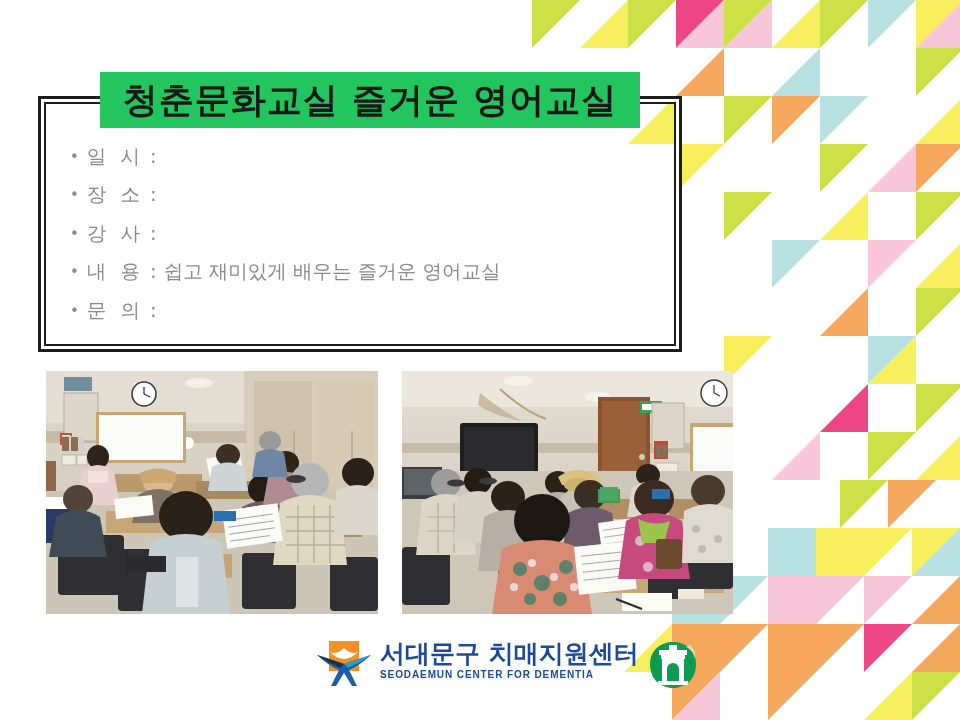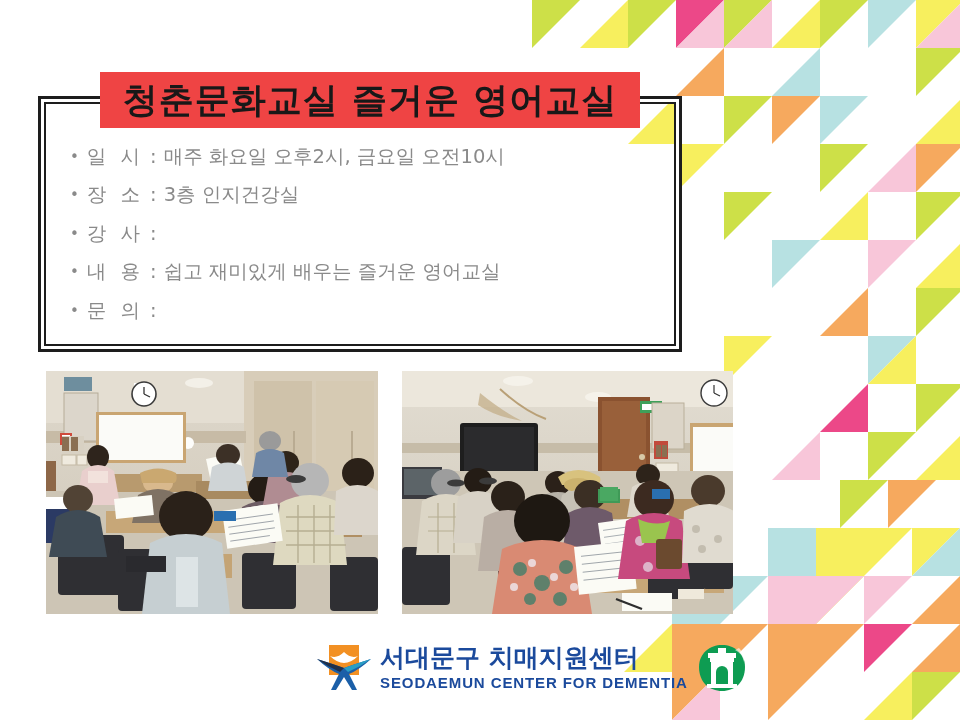--- a/index.html
+++ b/index.html
@@ -39,21 +39,21 @@
     box-shadow: inset 0 0 0 3px #ffffff, inset 0 0 0 5px #1d1d1d;
     background: transparent;
     box-sizing: border-box;
   }
   #title-wrap {
     position: absolute;
     left: 100px;
     top: 72px;
     width: 540px;
     height: 56px;
-    background: #ef4444;
+    background: #22c55e;
     display: flex;
     align-items: center;
     justify-content: center;
     z-index: 4;
   }
   #poster-title {
     font-family: "DejaVu Sans", "Liberation Sans", sans-serif;
     font-size: 35px;
     font-weight: bold;
     color: #181818;
@@ -104,21 +104,21 @@
   #photo-right { left: 402px; top: 371px; width: 331px; height: 243px; }
   .photo svg { display: block; width: 100%; height: 100%; }
 
   
   #logo-bar {
     position: absolute;
     left: 316px;
     top: 641px;
     height: 54px;
     display: flex;
-    align-items: center;
+    align-items: flex-start;
     z-index: 5;
   }
   #logo-mark {
     width: 56px;
     height: 46px;
     margin-right: 8px;
     flex: none;
   }
   #logo-text-block {
     display: flex;
@@ -130,21 +130,21 @@
     font-family: "DejaVu Sans", "Liberation Sans", sans-serif;
     font-size: 25px;
     font-weight: bold;
     color: #1b4a9c;
     letter-spacing: 0px;
     line-height: 1.05;
     white-space: nowrap;
   }
   #logo-en {
     font-family: "Liberation Sans", sans-serif;
-    font-size: 15px;
+    font-size: 10px;
     font-weight: bold;
     color: #1b4a9c;
     letter-spacing: 0.9px;
     margin-top: 2px;
     white-space: nowrap;
   }
   #logo-gate {
     width: 48px;
     height: 48px;
     flex: none;
@@ -220,27 +220,25 @@
 
   <div id="title-wrap">
     <span id="poster-title">청춘문화교실 즐거운 영어교실</span>
   </div>
 
   <div id="info-list">
       <div class="info-item">
         <span class="bullet">•</span>
         <span class="info-label">일 시</span>
         <span class="info-sep">:</span>
-        <span class="info-value">매주 화요일 오후2시, 금요일 오전10시</span>
       </div>
       <div class="info-item">
         <span class="bullet">•</span>
         <span class="info-label">장 소</span>
         <span class="info-sep">:</span>
-        <span class="info-value">3층 인지건강실</span>
       </div>
       <div class="info-item">
         <span class="bullet">•</span>
         <span class="info-label">강 사</span>
         <span class="info-sep">:</span>
       </div>
       <div class="info-item">
         <span class="bullet">•</span>
         <span class="info-label">내 용</span>
         <span class="info-sep">:</span>

